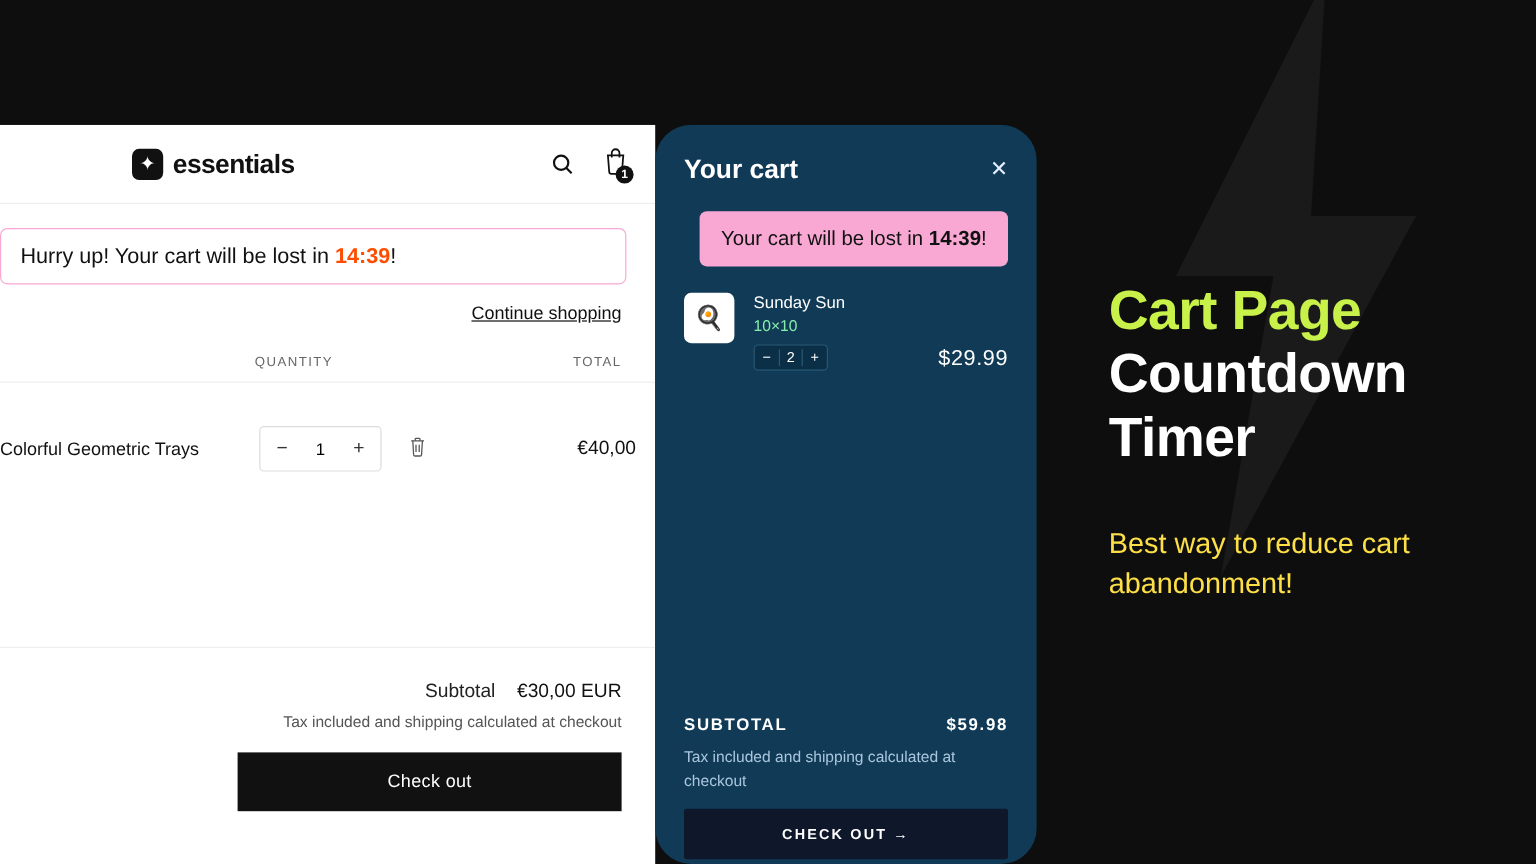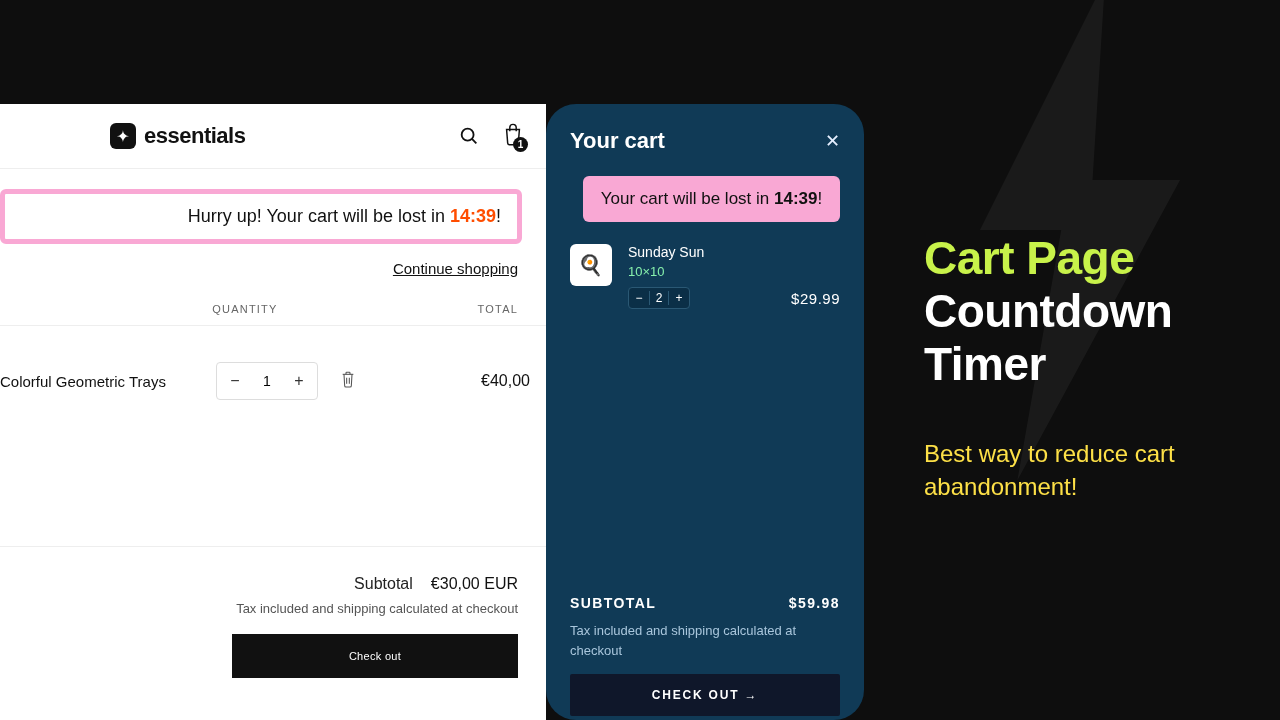--- a/index.html
+++ b/index.html
@@ -45,22 +45,22 @@
   .header-actions { display:flex; align-items:center; gap:22px; color:#111; }
   .bag-wrap { position: relative; }
   .bag-badge {
     position:absolute; right:-4px; bottom:-2px;
     background:#111; color:#fff; font-size:10px; font-weight:600;
     width:15px; height:15px; border-radius:50%;
     display:flex; align-items:center; justify-content:center;
   }
   .hurry-banner {
     margin: 20px 24px 16px 0;
-    border: 5px solid #f9a8d4; border-radius: 6px;
-    padding: 12px 16px; text-align: right;
+    border: 1px solid #f9a8d4; border-radius: 6px;
+    padding: 12px 16px; text-align: left;
     font-size: 18px; color:#111;
   }
   .hurry-banner .timer { color:#ff4d00; font-weight:700; }
   .continue {
     text-align:right; padding: 0 28px 18px 0;
     font-size:15px; text-decoration:underline; color:#111;
   }
   .columns {
     display:flex; justify-content:flex-end; gap:200px;
     padding: 8px 28px 10px 0;
@@ -83,22 +83,22 @@
   .divider { border-top:1px solid #eee; margin-top:110px; }
   .subtotal-row {
     display:flex; justify-content:flex-end; gap:18px;
     padding:28px 28px 8px 0; font-size:16px;
   }
   .subtotal-row .label{ color:#222; }
   .subtotal-row .value{ color:#111; font-weight:500;}
   .tax-note { text-align:right; padding:0 28px 18px 0; font-size:13px; color:#555;}
   .checkout-btn {
     margin: 0 28px 0 auto; display:block;
-    width: 286px; background:#111; color:#fff;
-    text-align:center; padding:16px 0; font-size:11px; letter-spacing:.3px;
+    width: 320px; background:#111; color:#fff;
+    text-align:center; padding:16px 0; font-size:15px; letter-spacing:.3px;
     border:none; cursor:pointer;
   }
   
   .drawer {
     flex:1; background:#103a56; color:#fff;
     display:flex; flex-direction:column;
     padding: 24px 24px 4px 24px;
     border-radius: 30px;
   }
   .drawer-head { display:flex; justify-content:space-between; align-items:center; margin-bottom:22px;}
@@ -120,21 +120,21 @@
   .d-name { font-size:14px; }
   .d-variant { font-size:13px; color:#86efac; }
   .d-qty-row { display:flex; align-items:center; justify-content:space-between; margin-top:4px;}
   .d-qty {
     display:flex; align-items:center;
     background:#0b2f47; border:1px solid #2a5874; border-radius:4px;
     height:22px;
   }
   .d-qty span{ width:20px; text-align:center; font-size:12px;}
   .d-qty .mid{ border-left:1px solid #2a5874; border-right:1px solid #2a5874; }
-  .d-price{ font-size:15px; letter-spacing:.5px;}
+  .d-price{ font-size:18px; letter-spacing:.5px;}
   .drawer-footer { margin-top:auto; }
   .d-sub { display:flex; justify-content:space-between; font-size:14px; letter-spacing:1.4px; font-weight:700; margin-bottom:10px;}
   .d-tax { font-size:13px; color:#a9c6dc; line-height:1.5; margin-bottom:14px;}
   .d-checkout {
     width:100%; background:#0f172a; color:#fff; border:none;
     padding:14px 0; font-size:12px; letter-spacing:1.8px; font-weight:700;
     cursor:pointer; border-radius:2px;
   }
   
   .copy {

